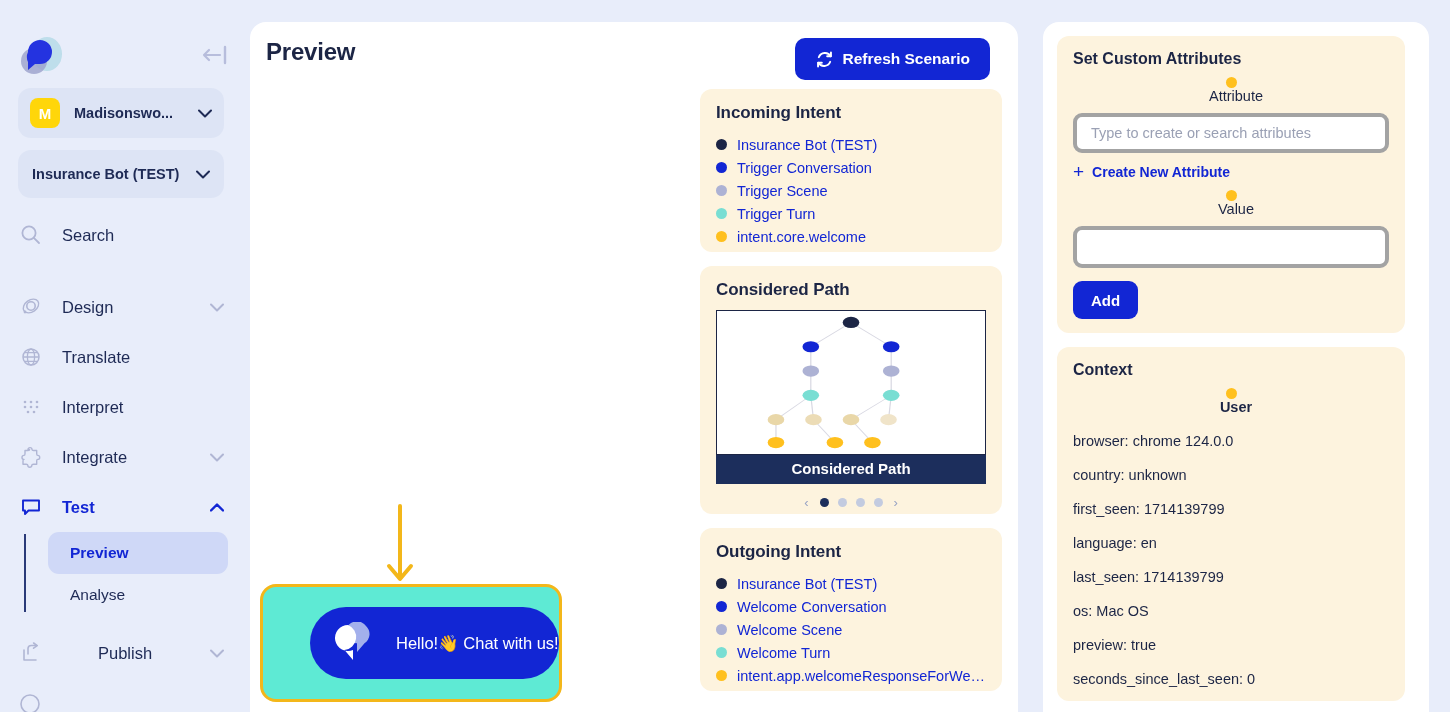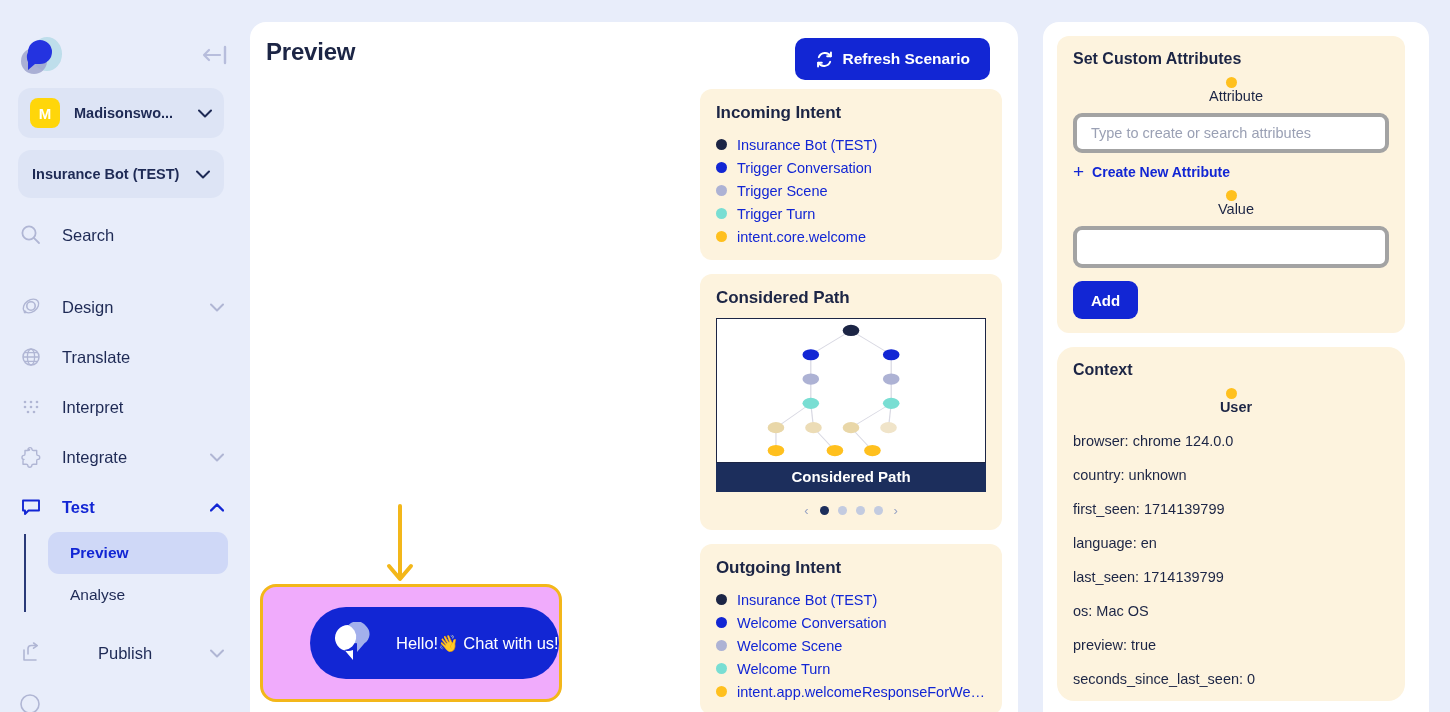--- a/index.html
+++ b/index.html
@@ -76,21 +76,21 @@
   #refresh-btn {
     position: absolute; right: 28px; top: 16px; height: 42px;
     background: #1226d4; color: #fff; border: none; border-radius: 10px;
     padding: 0 20px; font-size: 15.5px; font-weight: bold; cursor: pointer;
     display: flex; align-items: center; gap: 9px;
     font-family: "Liberation Sans", sans-serif;
   }
 
   
   .cream-col { position: absolute; left: 450px; top: 67px; width: 302px; }
-  .cream-card { background: #fdf3de; border-radius: 12px; padding: 14px 16px 12px 16px; margin-bottom: 14px; }
+  .cream-card { background: #fdf3de; border-radius: 12px; padding: 14px 16px 4px 16px; margin-bottom: 14px; }
   .cream-title { font-size: 17px; font-weight: bold; color: #1c2545; margin-bottom: 10px; letter-spacing: -0.1px; }
   .intent-row { display: flex; align-items: center; height: 23px; }
   .dot { width: 11px; height: 11px; border-radius: 50%; flex: 0 0 auto; margin-right: 10px; }
   .intent-label {
     font-size: 14.5px; color: #1226d4; white-space: nowrap; overflow: hidden;
     text-overflow: ellipsis; max-width: 255px;
   }
 
   .graph-box { background: #fff; border: 1px solid #1c2545; height: 145px; position: relative; overflow: hidden; }
   .graph-caption {
@@ -99,21 +99,21 @@
   }
   .carousel { display: flex; align-items: center; justify-content: center; gap: 9px; margin-top: 11px; }
   .car-arrow { color: #98a3c4; font-size: 13px; cursor: pointer; padding: 0 2px; }
   .car-dot { width: 9px; height: 9px; border-radius: 50%; background: #c3cbe0; cursor: pointer; }
   .car-dot.active { background: #1c2e5c; }
 
   
   #arrow-wrap { position: absolute; left: 130px; top: 482px; width: 40px; height: 90px; }
   #chat-highlight {
     position: absolute; left: 10px; top: 562px; width: 302px; height: 118px;
-    border: 3px solid #f3b71a; border-radius: 16px; background: #f0abfc;
+    border: 3px solid #f3b71a; border-radius: 16px; background: #5eead4;
     display: flex; align-items: center; justify-content: center; padding-left: 47px;
   }
   #chat-bubble-btn {
     width: 262px; height: 72px; background: #1226d4; border-radius: 36px;
     display: flex; align-items: center; padding-left: 20px; cursor: pointer;
   }
   .bubble-icon { width: 56px; height: 42px; position: relative; flex: 0 0 auto; }
   #chat-text { color: #fff; font-size: 16.5px; margin-left: 10px; white-space: nowrap; }
 
   
@@ -136,21 +136,21 @@
   .rp-create {
     display: flex; align-items: center; gap: 8px; margin-top: 9px; cursor: pointer;
     font-size: 14px; font-weight: bold; color: #1226d4;
   }
   .rp-plus { font-size: 19px; font-weight: normal; color: #1226d4; line-height: 1; }
   #add-btn {
     margin-top: 13px; background: #1226d4; color: #fff; border: none;
     border-radius: 9px; height: 38px; padding: 0 18px; font-size: 15px;
     font-weight: bold; cursor: pointer; font-family: "Liberation Sans", sans-serif;
   }
-  #context-card { margin-top: 14px; border-radius: 17px; }
+  #context-card { margin-top: 14px; }
   .ctx-line { font-size: 14.5px; color: #1c2545; margin-top: 18px; }
 </style>
 </head>
 <body>
 
 <div id="sidebar">
 
   <div class="logo-wrap">
     <svg width="48" height="48" viewBox="0 0 48 48">
       <ellipse cx="31" cy="22" rx="15" ry="17" fill="#b6dbe8" opacity="0.85"></ellipse>

